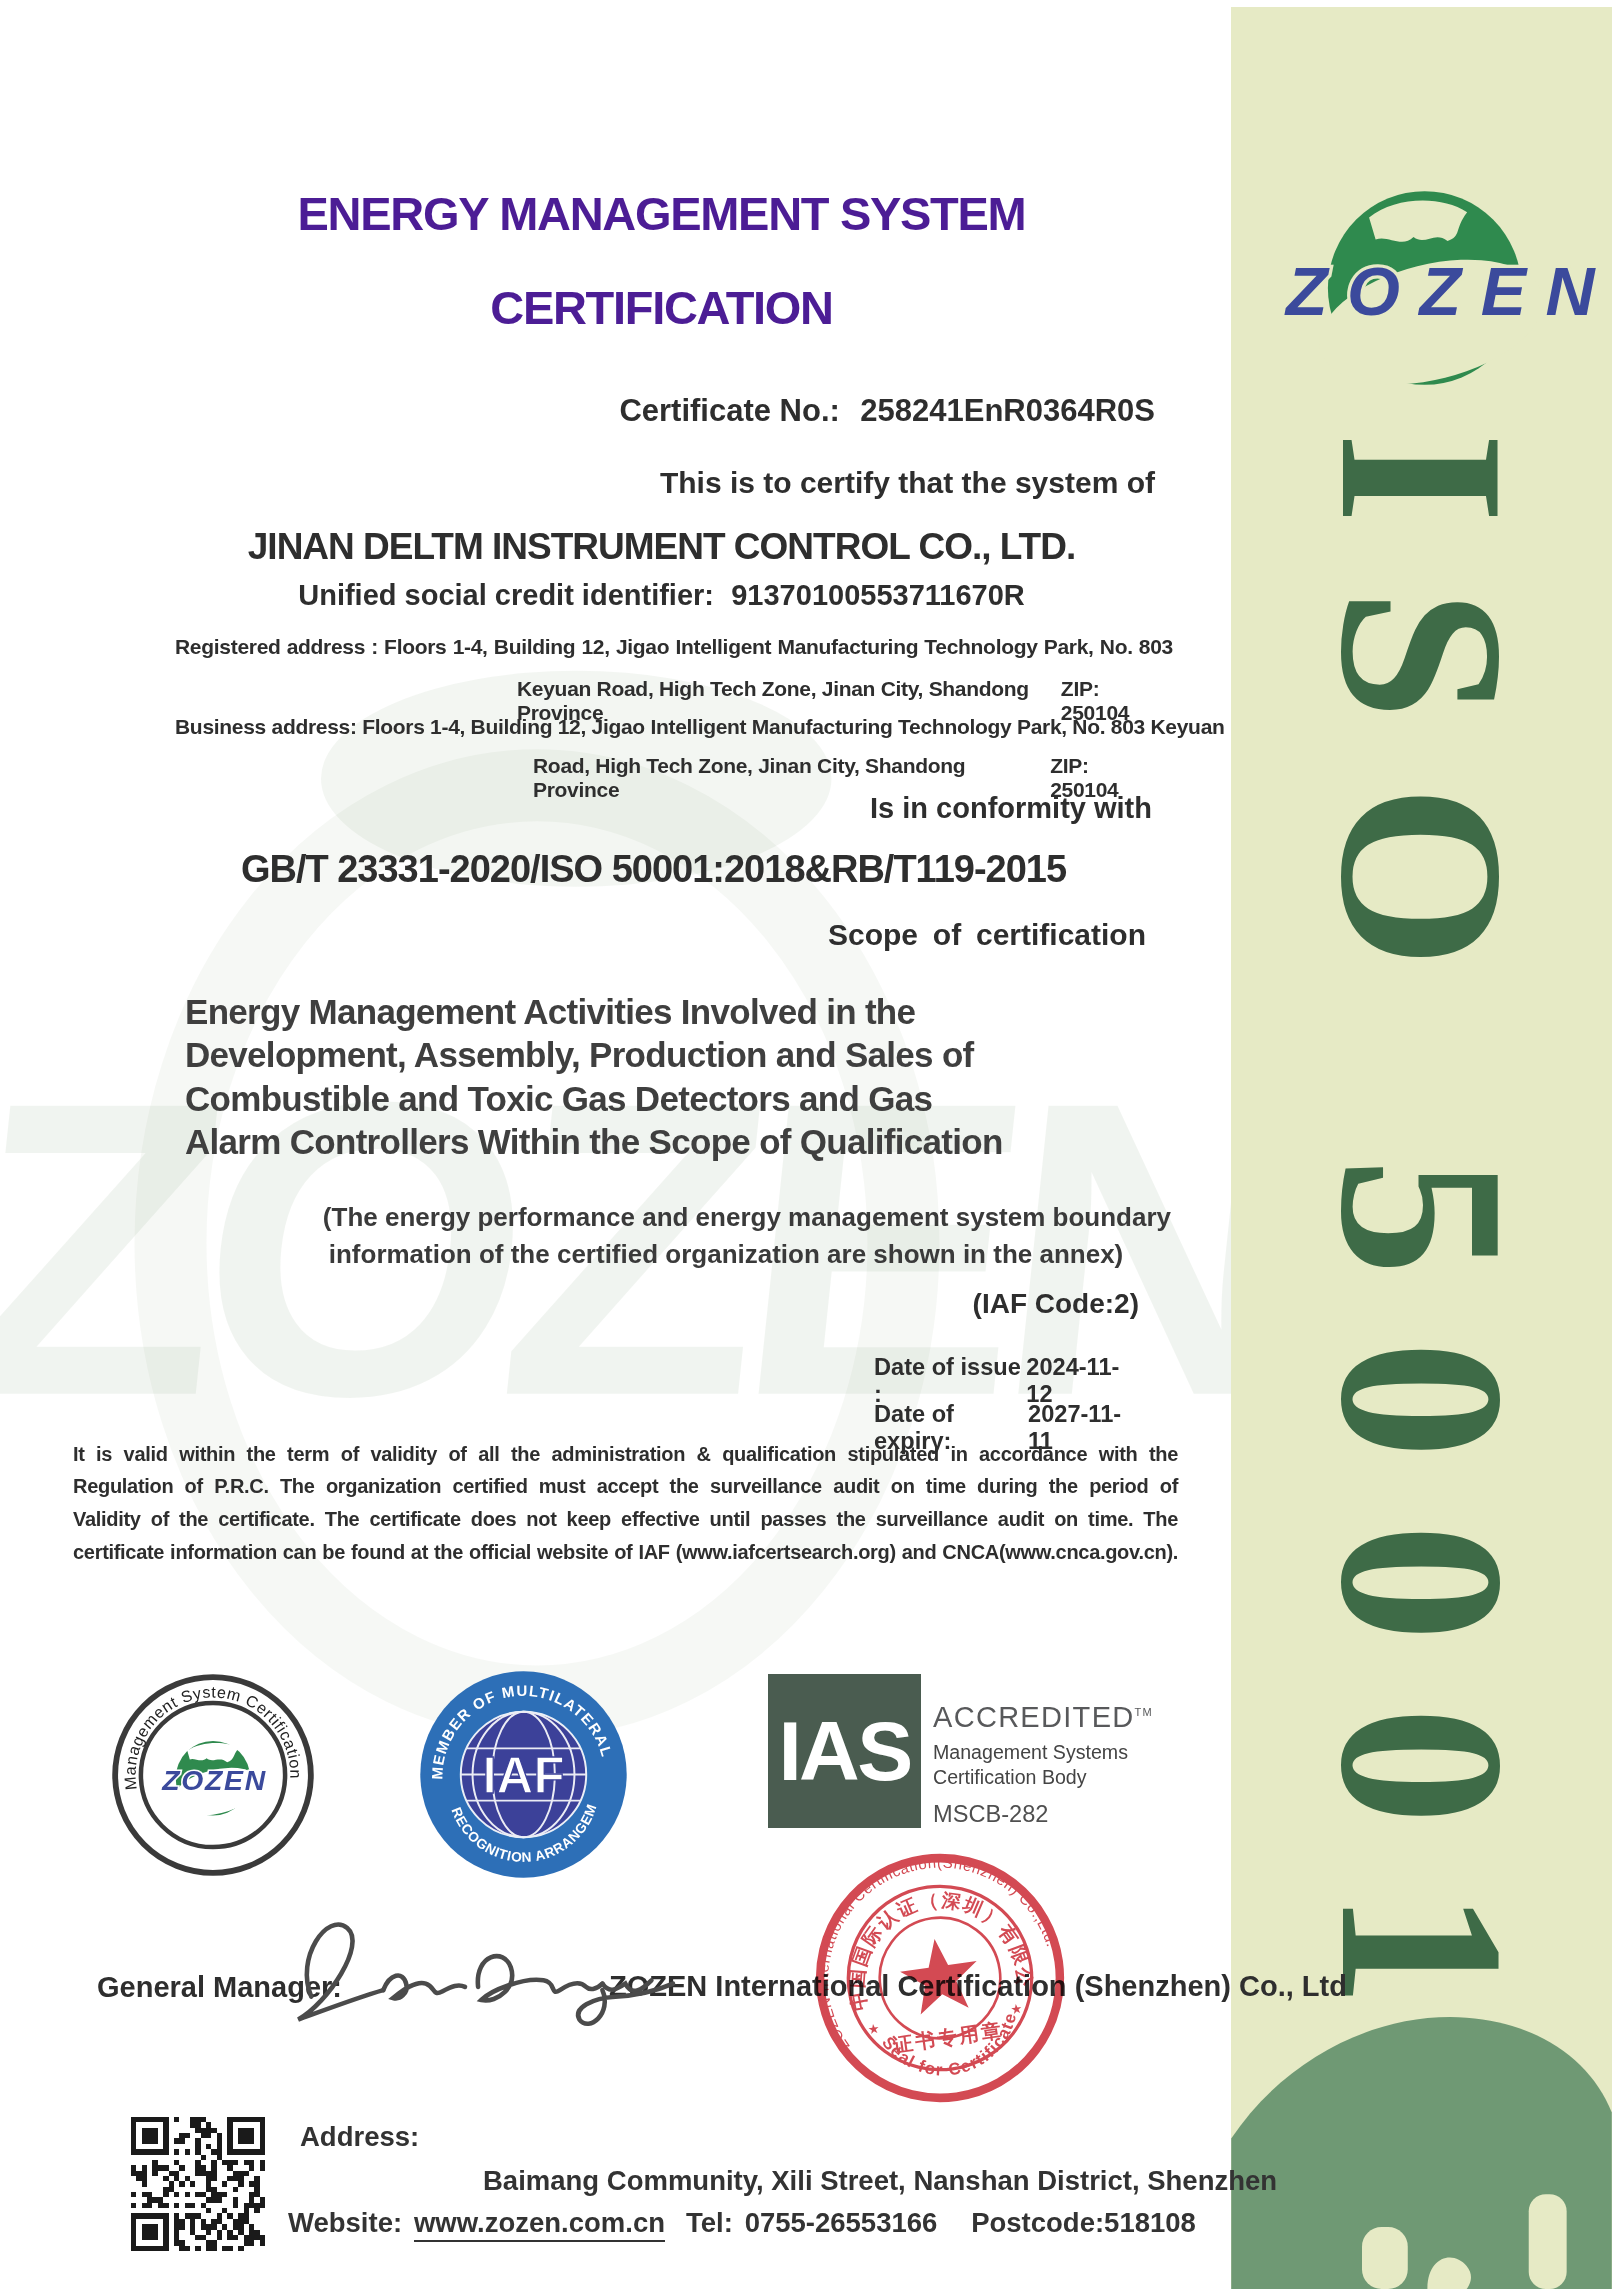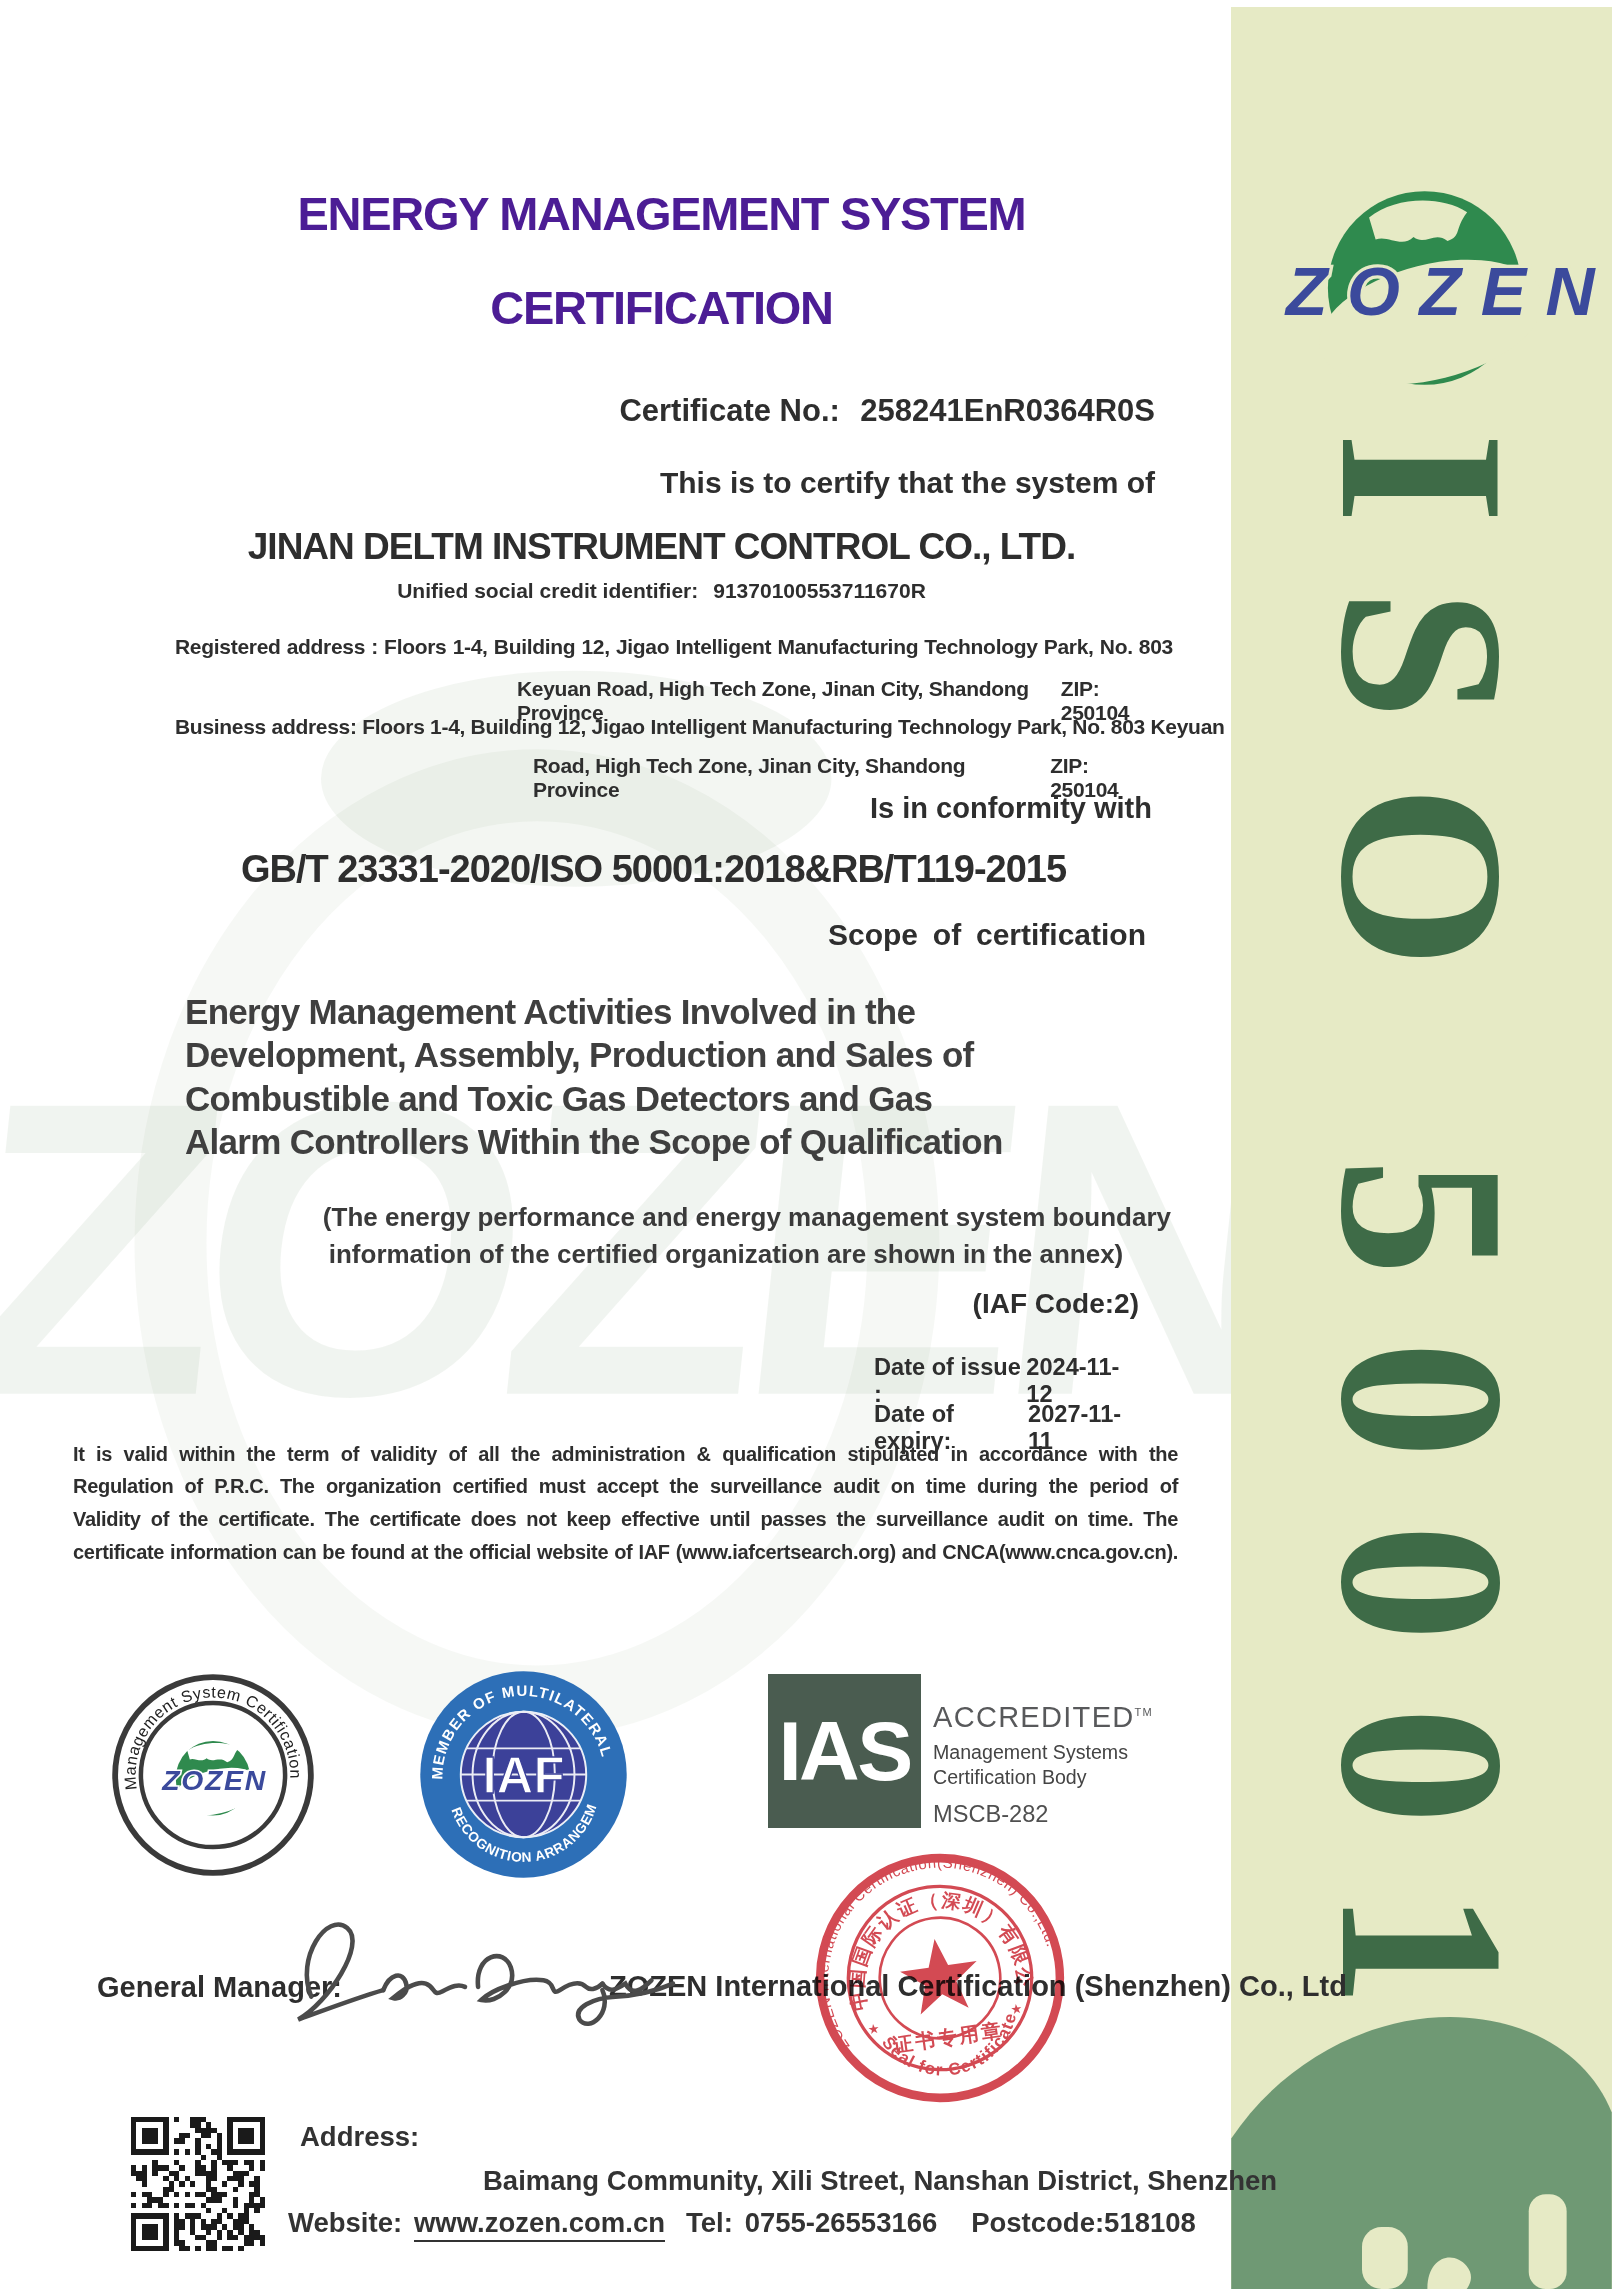--- a/index.html
+++ b/index.html
@@ -6,21 +6,21 @@
   #page{position:relative;width:1623px;height:2295px;background:#ffffff;overflow:hidden;
         font-family:"Liberation Sans",sans-serif;color:#2e2e2e;}
   .abs{position:absolute;}
   .ctr{text-align:center;}
   .rgt{text-align:right;}
   .just{text-align:justify;text-align-last:justify;white-space:nowrap;}
   .t-title{font-size:47px;font-weight:bold;letter-spacing:-1.3px;color:#4c1d95;}
   .t-h1{font-size:31px;font-weight:bold;}
   .t-h2{font-size:30px;font-weight:bold;}
   .t-company{font-size:37px;font-weight:bold;letter-spacing:-1px;}
-  .t-credit{font-size:21px;font-weight:bold;}
+  .t-credit{font-size:29px;font-weight:bold;}
   .t-addr{font-size:21px;font-weight:bold;letter-spacing:-0.3px;}
   .t-lead{font-size:29px;font-weight:bold;}
   .t-std{font-size:38px;font-weight:bold;letter-spacing:-1px;}
   .t-scopehead{font-size:30px;font-weight:bold;word-spacing:6.5px;}
   .t-scope{font-size:35px;font-weight:bold;letter-spacing:-0.7px;color:#3f3f3f;}
   .t-note{font-size:26px;font-weight:600;color:#3a3a3a;}
   .t-iaf{font-size:28px;font-weight:bold;}
   .t-date{font-size:23.6px;font-weight:bold;}
   .t-valid{font-size:20px;font-weight:bold;letter-spacing:-0.3px;}
   .t-sign{font-size:29px;font-weight:600;}

